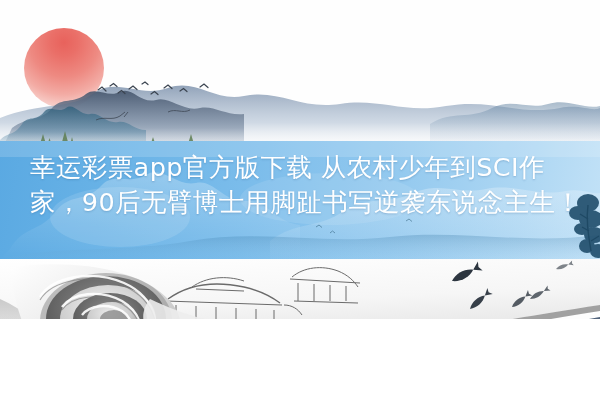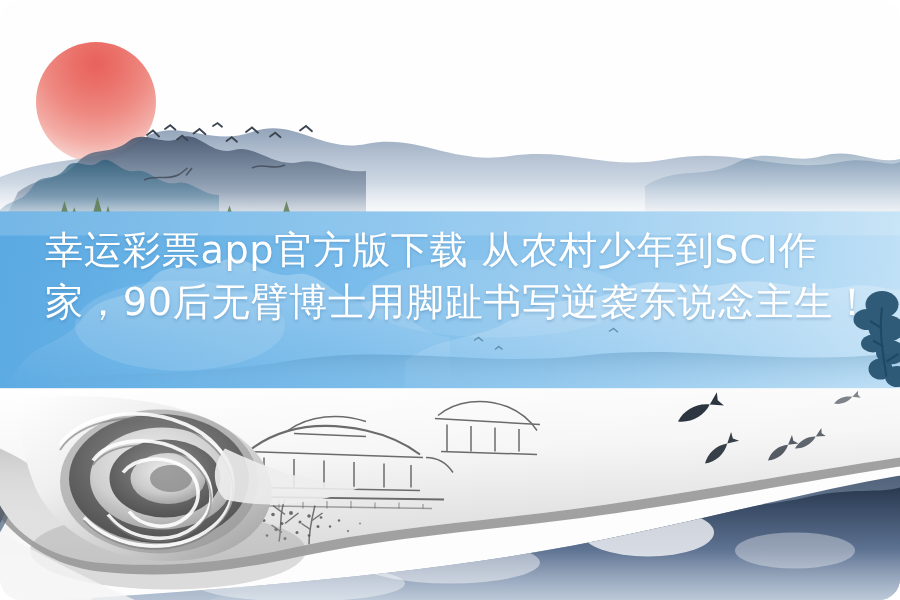--- a/index.html
+++ b/index.html
@@ -1,22 +1,21 @@
 <!DOCTYPE html>
 <html><head>
 <meta charset="utf-8">
 <title>Chinese Ink-Wash Article Banner</title>
 <style>
   html,body{margin:0;padding:0;background:#fff;}
   *{box-sizing:border-box;}
   #stage{
-    position:relative;width:600px;height:400px;overflow:hidden;
+    position:relative;width:600px;height:319px;overflow:hidden;
     background:#ffffff;
     font-family:"DejaVu Sans","Liberation Sans",sans-serif;
-    border-radius:14px;
   }
 
   
   .sky{position:absolute;left:0;top:0;width:600px;height:150px;background:#fefefe;}
 
   .sun{
     position:absolute;left:24px;top:28px;width:80px;height:80px;border-radius:50%;
     background:radial-gradient(circle at 50% 18%, #e8625c 0%, #ea6f68 18%, #ee8a82 45%, #f3aca5 68%, #f8d2cd 85%, #fdeeec 96%, rgba(255,255,255,0) 100%);
     filter:blur(0.4px);
   }

